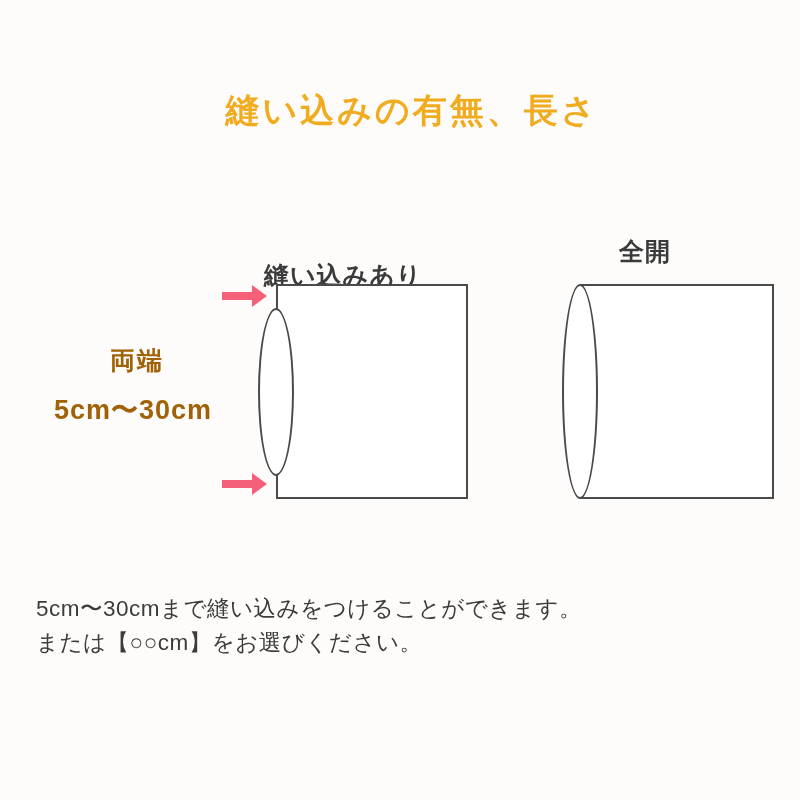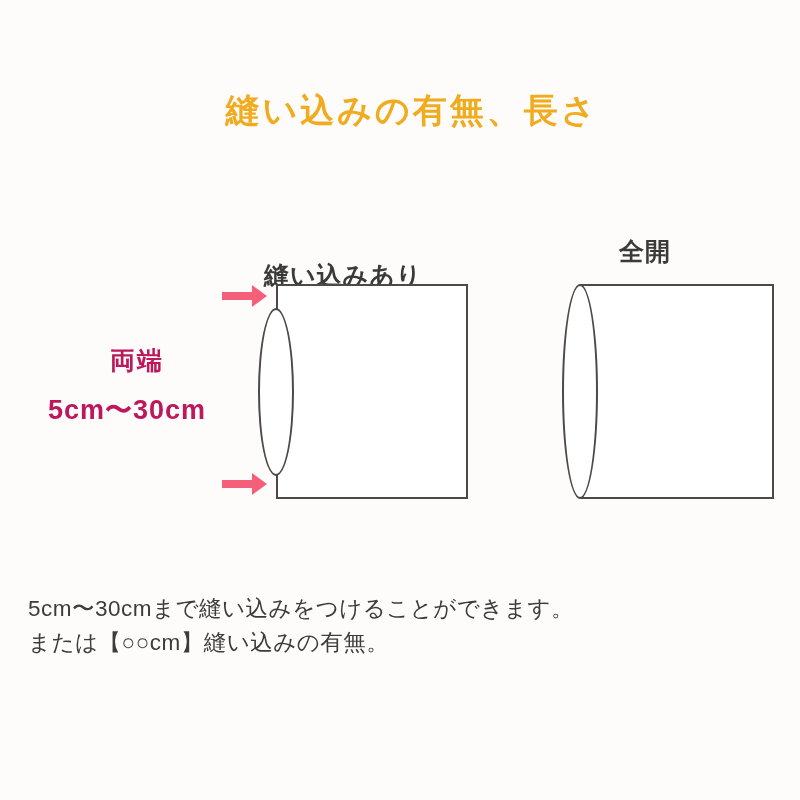--- a/index.html
+++ b/index.html
@@ -97,41 +97,41 @@
     border-left: 15px solid #f4607a;
   }
   #arrow-top    { left: 222px; top: 296px; }
   #arrow-bottom { left: 222px; top: 484px; }
   .arrow .shaft { width: 34px; }
   .arrow .head  { left: 30px; }
 
   
   .measure {
     position: absolute;
-    color: #be185d;
+    color: #a16207;
     font-weight: 700;
     white-space: nowrap;
   }
   #measure-title {
     left: 110px;
     top: 344px;
     font-size: 25px;
     letter-spacing: 2px;
   }
   #measure-range {
-    left: 48px;
+    left: 54px;
     top: 392px;
     font-size: 27px;
     letter-spacing: 1px;
   }
 
   
   .description {
     position: absolute;
-    left: 28px;
+    left: 36px;
     top: 592px;
     width: 756px;
     font-size: 22.5px;
     line-height: 34px;
     color: #3c3c3c;
     letter-spacing: 0.5px;
   }
   .description .line { display: block; white-space: nowrap; }
 </style>
 </head>
@@ -162,16 +162,16 @@
   <div class="arrow" id="arrow-bottom">
     <div class="shaft"></div>
     <div class="head"></div>
   </div>
 
   <div class="measure" id="measure-title">両端</div>
   <div class="measure" id="measure-range">5cm〜30cm</div>
 
   <div class="description">
     <span class="line">5cm〜30cmまで縫い込みをつけることができます。</span>
-    <span class="line">または【○○cm】縫い込みの有無。</span>
+    <span class="line">または【○○cm】をお選びください。</span>
   </div>
 
 </div>
 
 </body></html>

